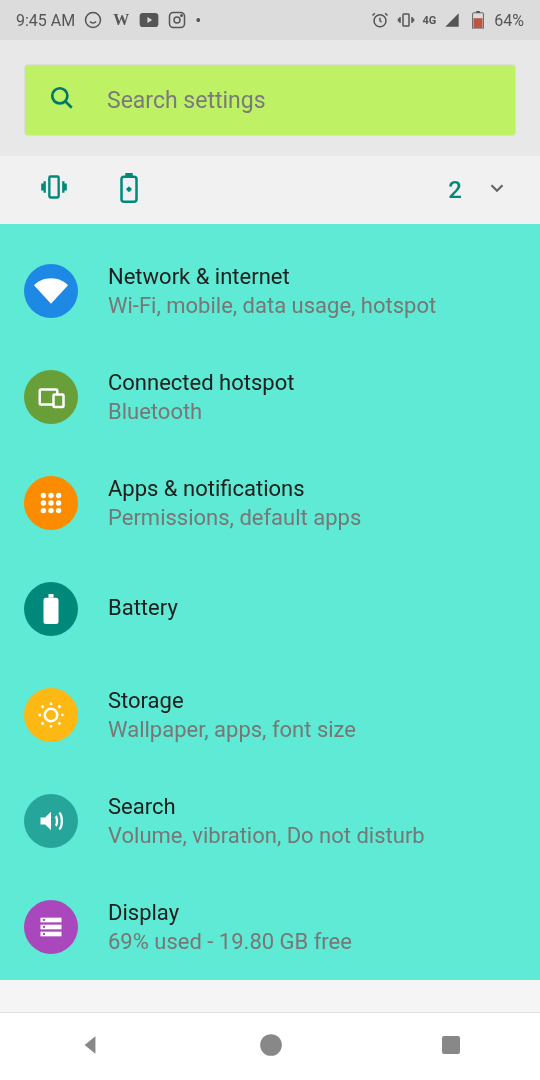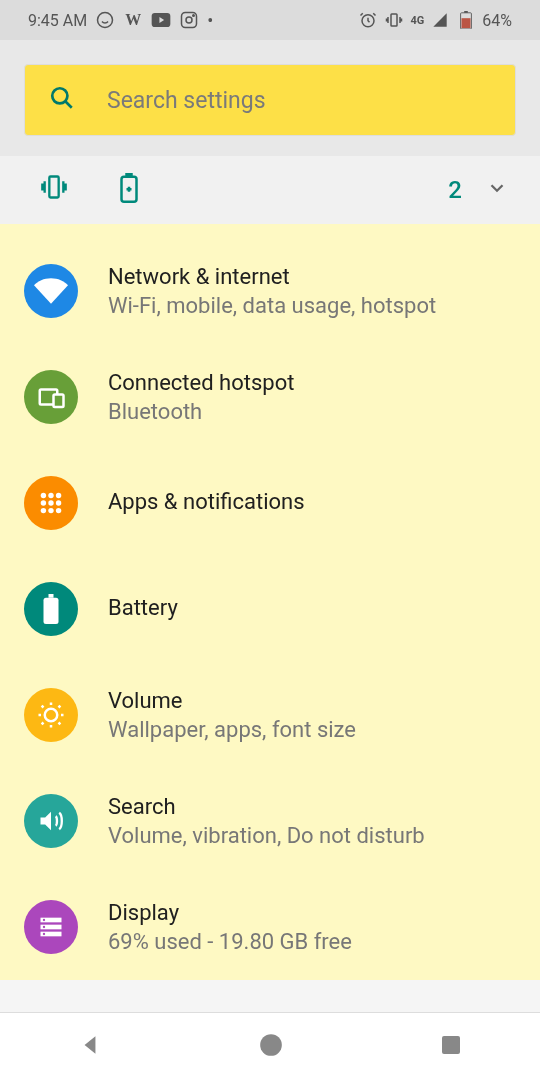--- a/index.html
+++ b/index.html
@@ -10,37 +10,37 @@
   background: #f5f5f5;
   overflow: hidden;
   position: relative;
 }
 .status-bar {
   height: 40px;
   background: #dcdcdc;
   display: flex;
   align-items: center;
   justify-content: space-between;
-  padding: 0 28px;
+  padding: 0 16px;
   color: #555;
   font-size: 16px;
 }
 .status-left, .status-right {
   display: flex;
   align-items: center;
   gap: 8px;
 }
 .status-right { gap: 6px; align-items: center; }
 .status-icon { width: 20px; height: 20px; display: flex; align-items: center; justify-content: center; }
 .search-wrap {
   padding: 24px 24px 20px 24px;
   background: #e8e8e8;
 }
 .search-box {
-  background: #fde047;
+  background: #bef264;
   border: 1px solid #ddd;
   border-radius: 4px;
   height: 72px;
   display: flex;
   align-items: center;
   padding: 0 24px;
   gap: 32px;
 }
 .search-placeholder {
   color: #7a7a7a;
@@ -54,21 +54,21 @@
   padding: 0 32px 0 38px;
 }
 .suggestion-icons { display: flex; gap: 48px; flex: 1; }
 .suggestion-count {
   color: #00897b;
   font-size: 24px;
   font-weight: 500;
   margin-right: 24px;
 }
 .list {
-  background: #fef9c3;
+  background: #5eead4;
   padding-top: 14px;
 }
 .row {
   display: flex;
   align-items: center;
   padding: 26px 24px;
   gap: 30px;
 }
 .row-icon {
   width: 54px;
@@ -233,20 +233,21 @@
           <circle cx="5" cy="12" r="2.5"></circle>
           <circle cx="12" cy="12" r="2.5"></circle>
           <circle cx="19" cy="12" r="2.5"></circle>
           <circle cx="5" cy="19" r="2.5"></circle>
           <circle cx="12" cy="19" r="2.5"></circle>
           <circle cx="19" cy="19" r="2.5"></circle>
         </svg>
     </div>
     <div class="row-text">
       <div class="row-title">Apps &amp; notifications</div>
+      <div class="row-subtitle">Permissions, default apps</div>
     </div>
   </div>
 
   <div class="row">
     <div class="row-icon" style="background:#00897b">
       <svg width="16" height="30" viewBox="0 0 12 24" fill="#fff">
           <rect x="0" y="3" width="12" height="21" rx="2"></rect>
           <rect x="4" y="0" width="4" height="3"></rect>
         </svg>
     </div>
@@ -256,21 +257,21 @@
   </div>
 
   <div class="row">
     <div class="row-icon" style="background:#fdb813">
       <svg width="30" height="30" viewBox="0 0 24 24" fill="none" stroke="#fff" stroke-width="2">
           <circle cx="12" cy="12" r="5"></circle>
           <path d="M12 2v2M12 20v2M4 12H2M22 12h-2M6 6l-1.5-1.5M19.5 19.5L18 18M6 18l-1.5 1.5M19.5 4.5L18 6"></path>
         </svg>
     </div>
     <div class="row-text">
-      <div class="row-title">Volume</div>
+      <div class="row-title">Storage</div>
       <div class="row-subtitle">Wallpaper, apps, font size</div>
     </div>
   </div>
 
   <div class="row">
     <div class="row-icon" style="background:#26a69a">
       <svg width="28" height="28" viewBox="0 0 24 24" fill="#fff">
           <path d="M3 9v6h4l5 5V4L7 9H3z"></path>
           <path d="M16 8c1.5 1 1.5 7 0 8M19 5c3 2 3 12 0 14" fill="none" stroke="#fff" stroke-width="2"></path>
         </svg>

